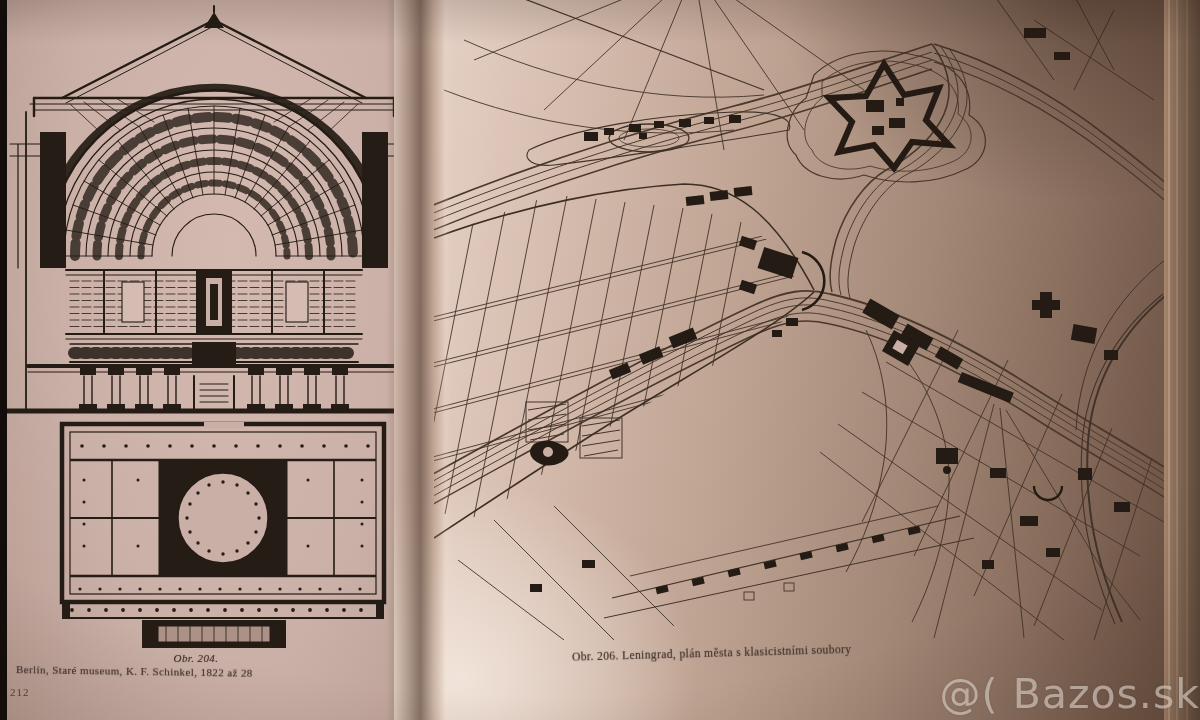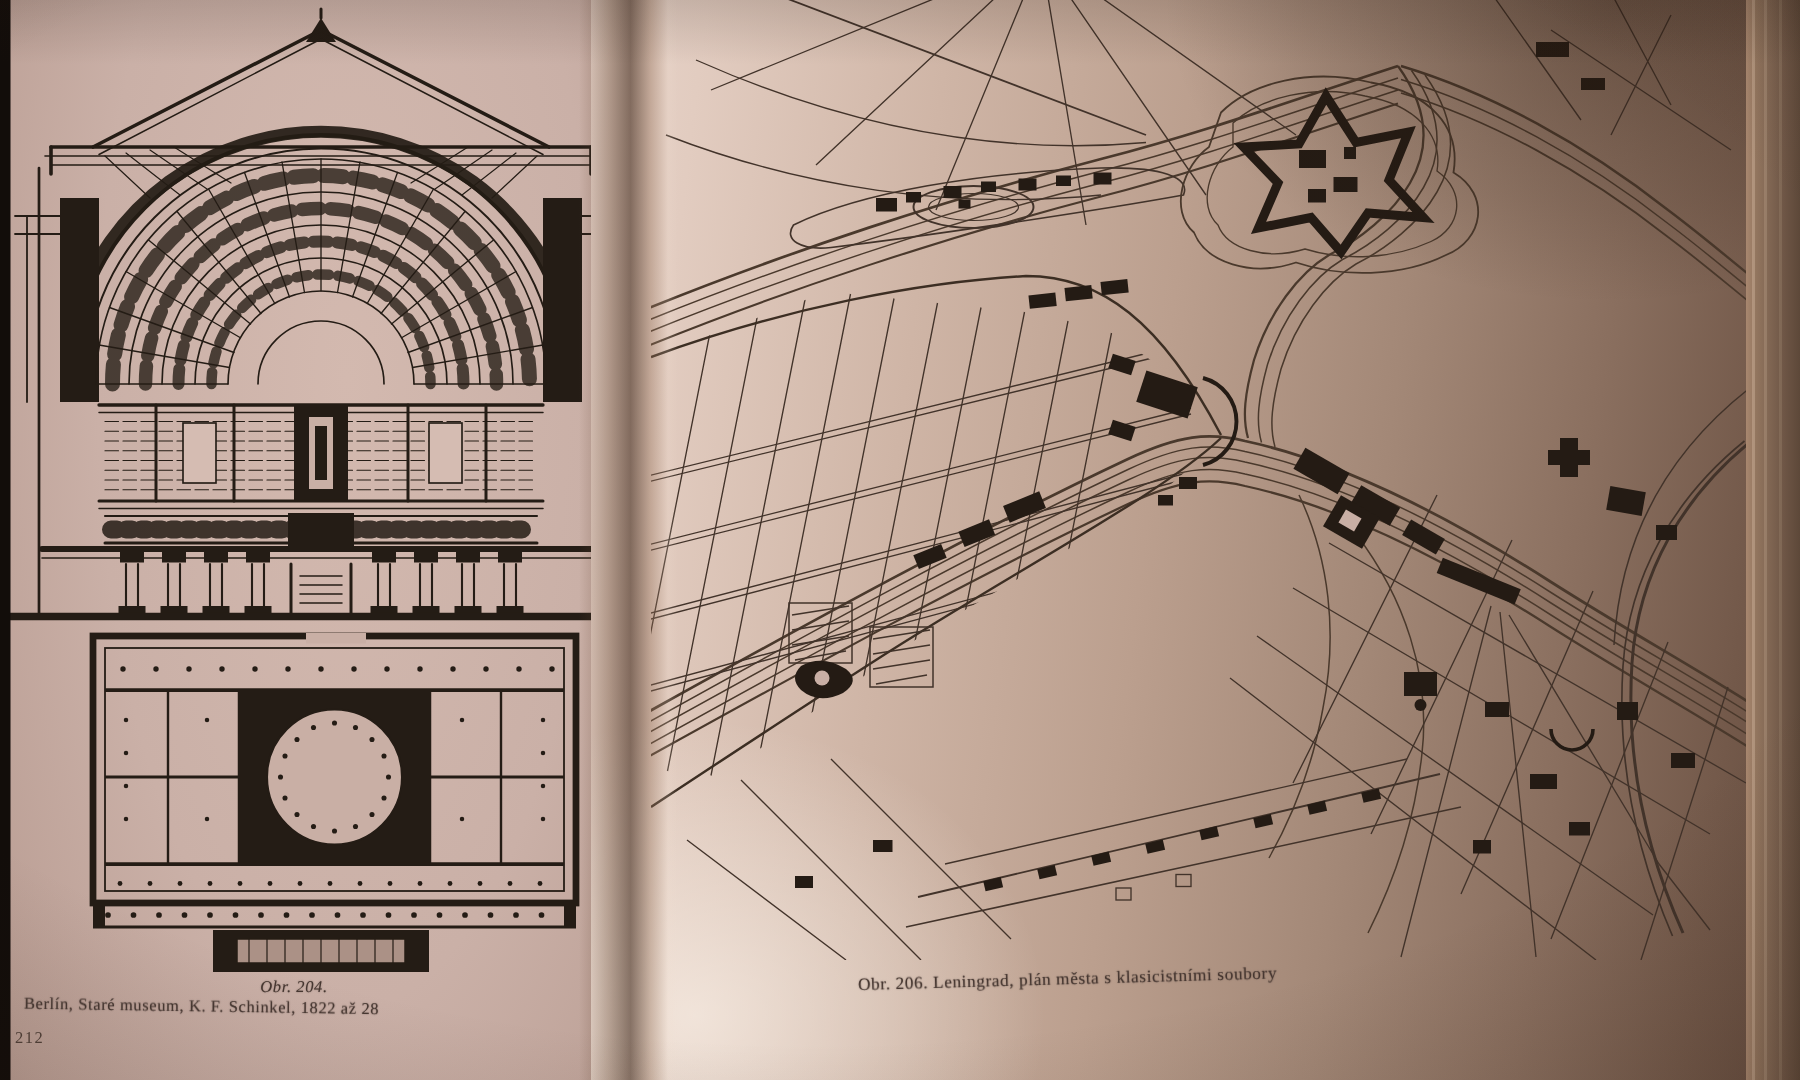--- a/index.html
+++ b/index.html
@@ -414,13 +414,14 @@
 
   <div class="gutter"></div>
   <div class="left-edge"></div>
   <div class="fore-edge">
     <div class="leaf" style="left:4px"></div>
     <div class="leaf" style="left:12px;opacity:.6"></div>
     <div class="leaf" style="left:22px;opacity:.4"></div>
   </div>
   <div class="vignette"></div>
 
+  <div class="watermark">@( Bazos.sk</div>
 </div>
 
 </body></html>

